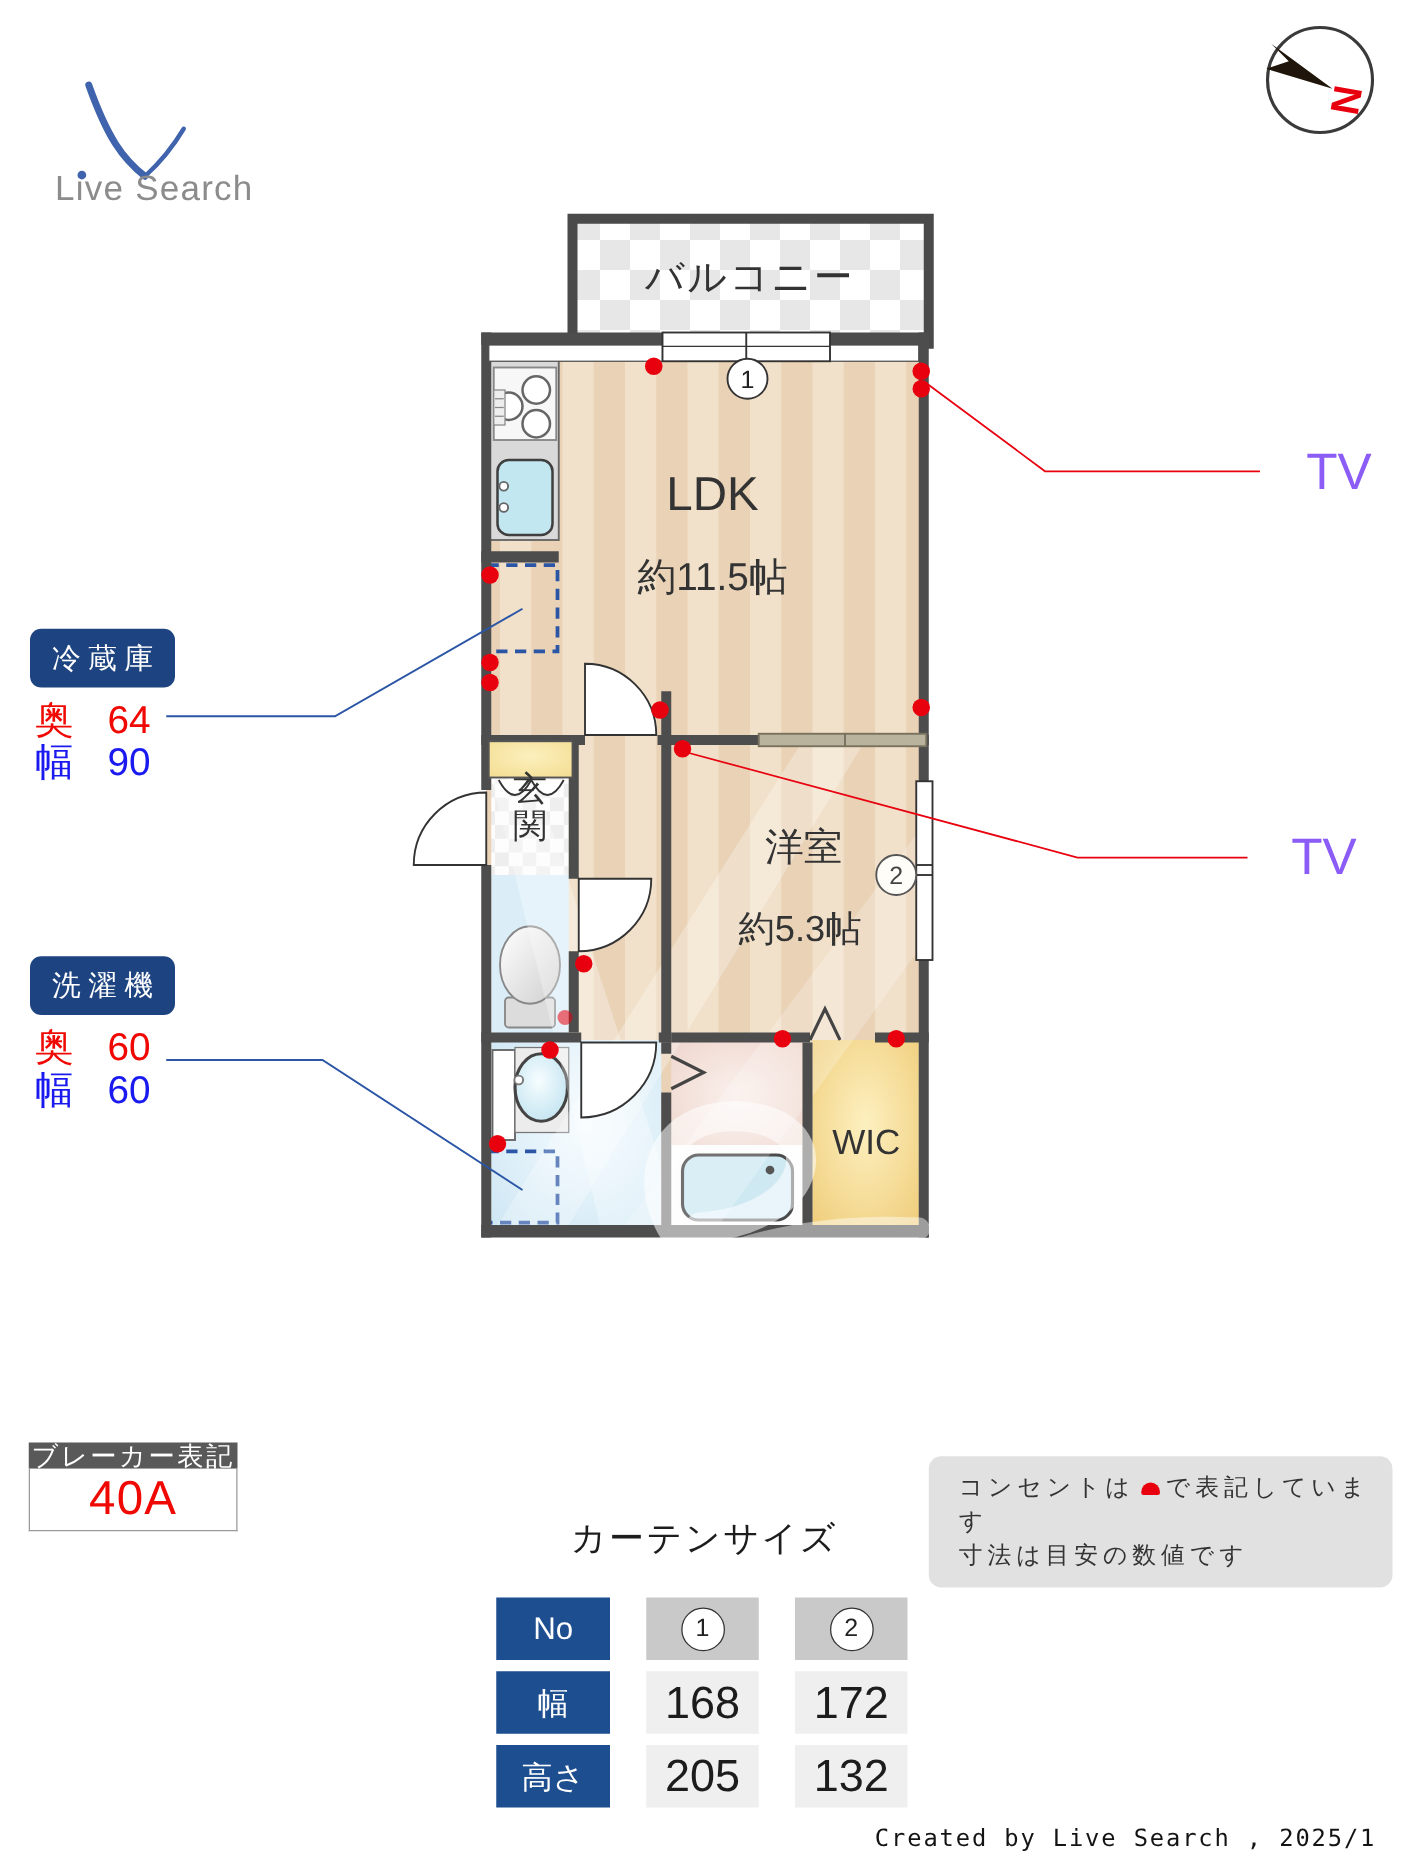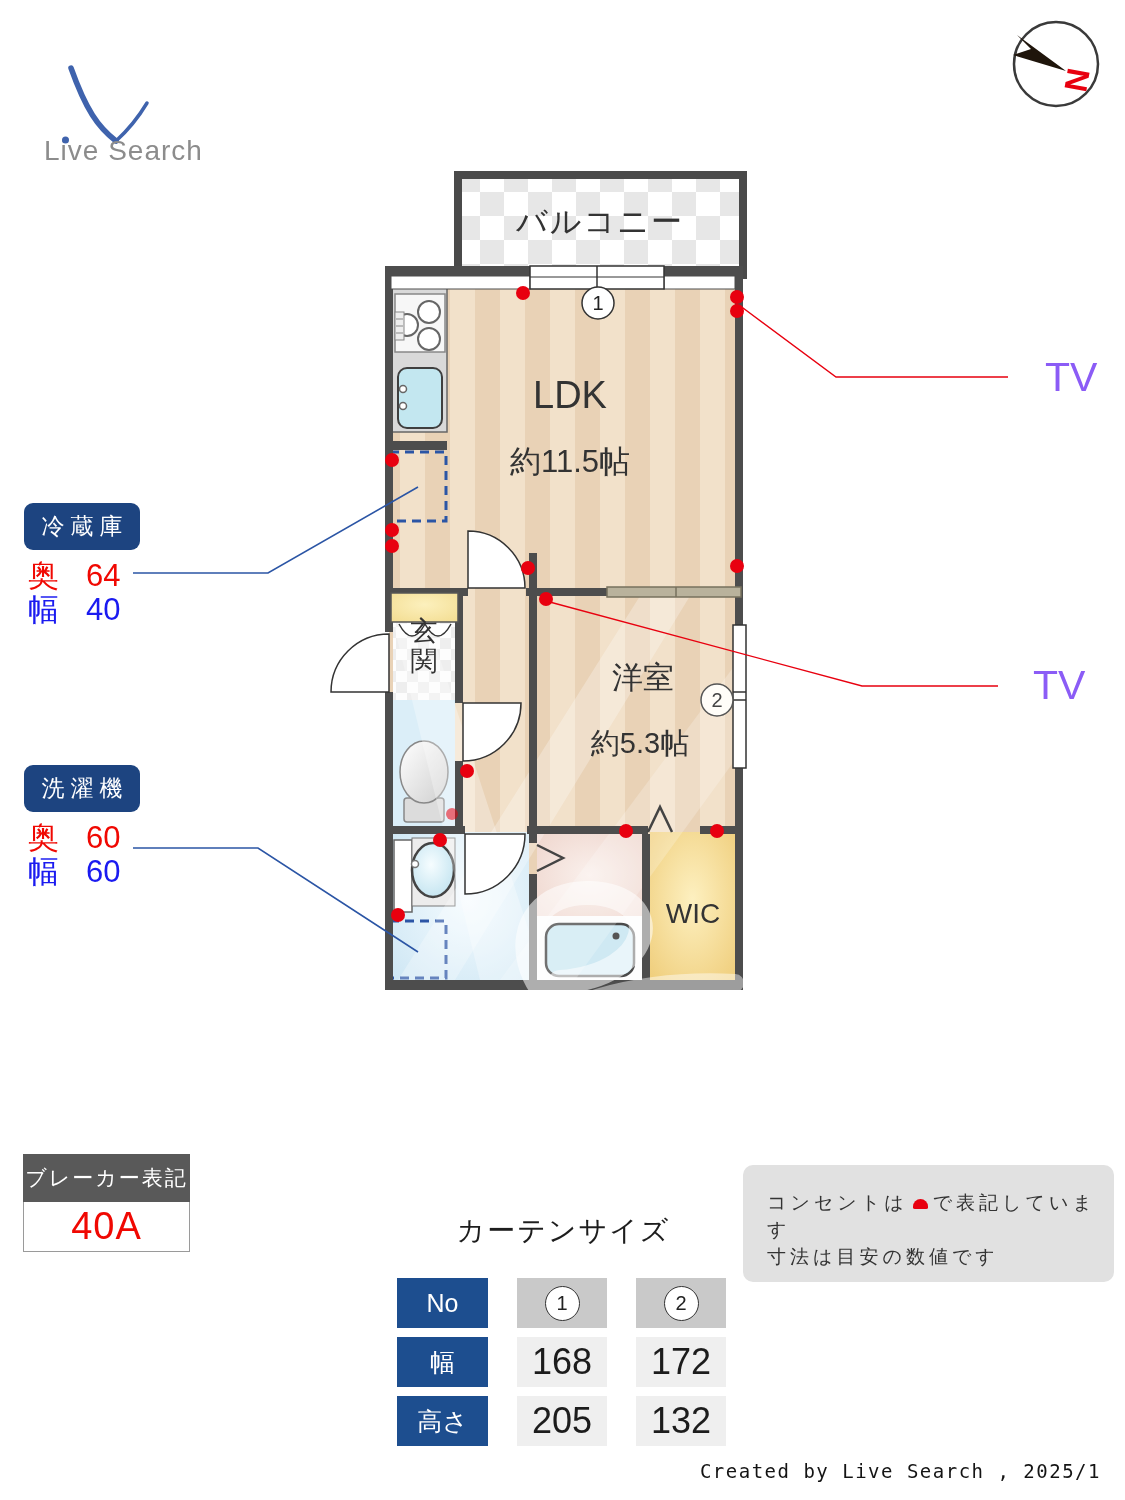--- a/index.html
+++ b/index.html
@@ -16,29 +16,29 @@
   .spec-rows{margin-top:9px;margin-left:4px;font-size:31px;}
   .spec-row{display:flex;height:34px;align-items:center;}
   .spec-row .lab{width:48px;}
   .spec-row .val{margin-left:10px;}
   .red{color:#f00802;} .blue{color:#1a1af0;}
 
   .tv{font-size:41px;color:#8b5cf6;font-weight:500;text-align:center;}
 
   
   .breaker{left:23px;top:1154px;width:167px;}
-  .breaker-head{height:48px;background:#595959;color:#fff;font-size:21px;letter-spacing:2px;
+  .breaker-head{height:21px;background:#595959;color:#fff;font-size:21px;letter-spacing:2px;
                 display:flex;align-items:center;justify-content:center;}
   .breaker-body{height:49px;background:#fff;border:1px solid #9a9a9a;border-top:none;
                 display:flex;align-items:center;justify-content:center;
                 font-size:38px;color:#f00802;letter-spacing:1px;}
 
   
   .note{left:743px;top:1165px;width:371px;box-sizing:border-box;background:#e1e1e1;border-radius:10px;
-        padding:24px 0 12px 24px;font-size:19px;letter-spacing:4px;color:#333;line-height:27px;}
+        padding:12px 0 12px 24px;font-size:19px;letter-spacing:4px;color:#333;line-height:27px;}
   .dome{display:inline-block;width:15px;height:10px;background:#e8000f;
         border-radius:8px 8px 2px 2px;margin:0 5px;}
 
   
   .ct-title{left:420px;top:1212px;width:287px;text-align:center;font-size:28px;letter-spacing:2px;color:#1d1d1d;}
   .ct{left:397px;top:1278px;display:grid;grid-template-columns:91px 90px 90px;column-gap:29px;
       row-gap:9px;grid-auto-rows:50px;}
   .ct .hcell{background:#1d4e8f;color:#fff;font-size:25px;display:flex;align-items:center;justify-content:center;}
   .ct .gcell{background:#c9c9c9;display:flex;align-items:center;justify-content:center;}
   .ct .vcell{background:#efefef;color:#1c1c1c;font-size:36px;display:flex;align-items:center;justify-content:center;}
@@ -268,21 +268,21 @@
 
   <div class="abs" style="left:24px;top:503px;">
     <div class="spec-title">冷蔵庫</div>
     <div class="spec-rows">
       <div class="spec-row red">
         <span class="lab">奥</span>
         <span class="val">64</span>
       </div>
       <div class="spec-row blue">
         <span class="lab">幅</span>
-        <span class="val">40</span>
+        <span class="val">90</span>
       </div>
     </div>
   </div>
 
   <div class="abs" style="left:24px;top:765px;">
     <div class="spec-title">洗濯機</div>
     <div class="spec-rows">
       <div class="spec-row red">
         <span class="lab">奥</span>
         <span class="val">60</span>

